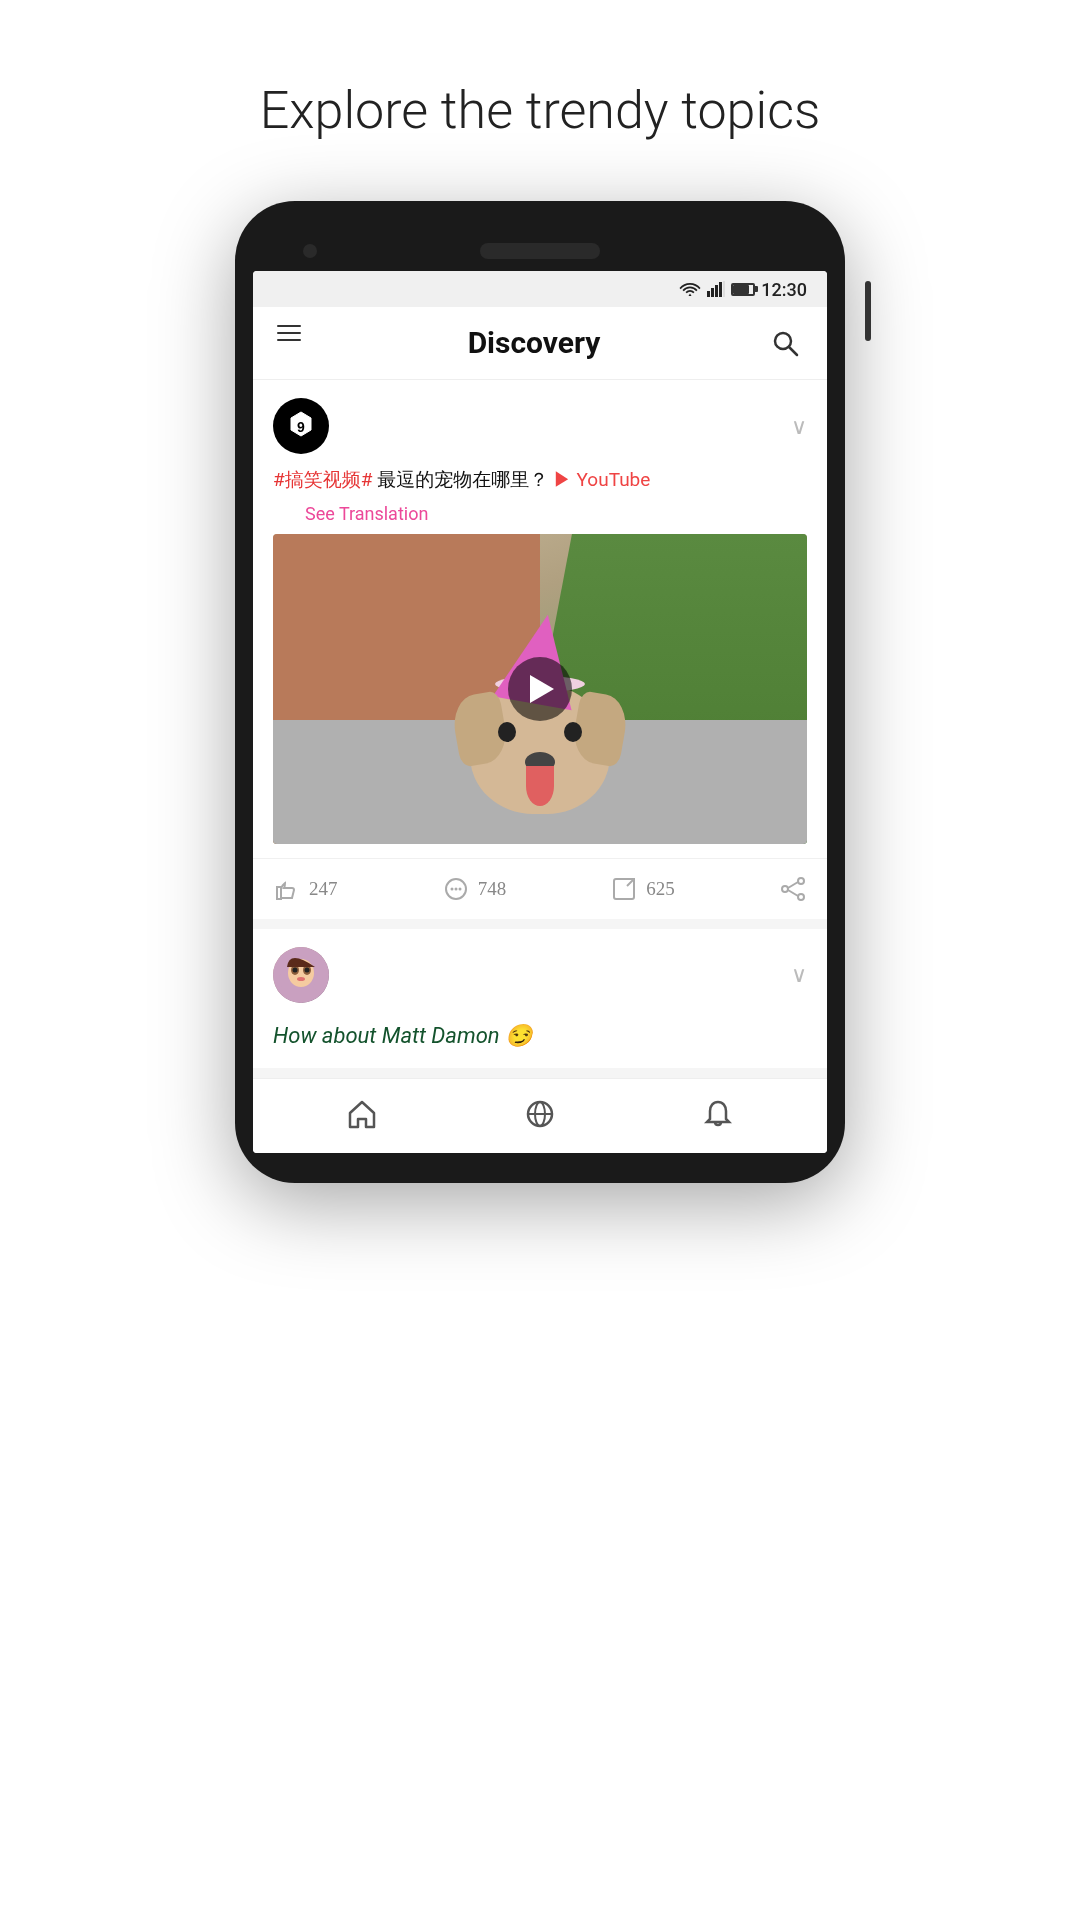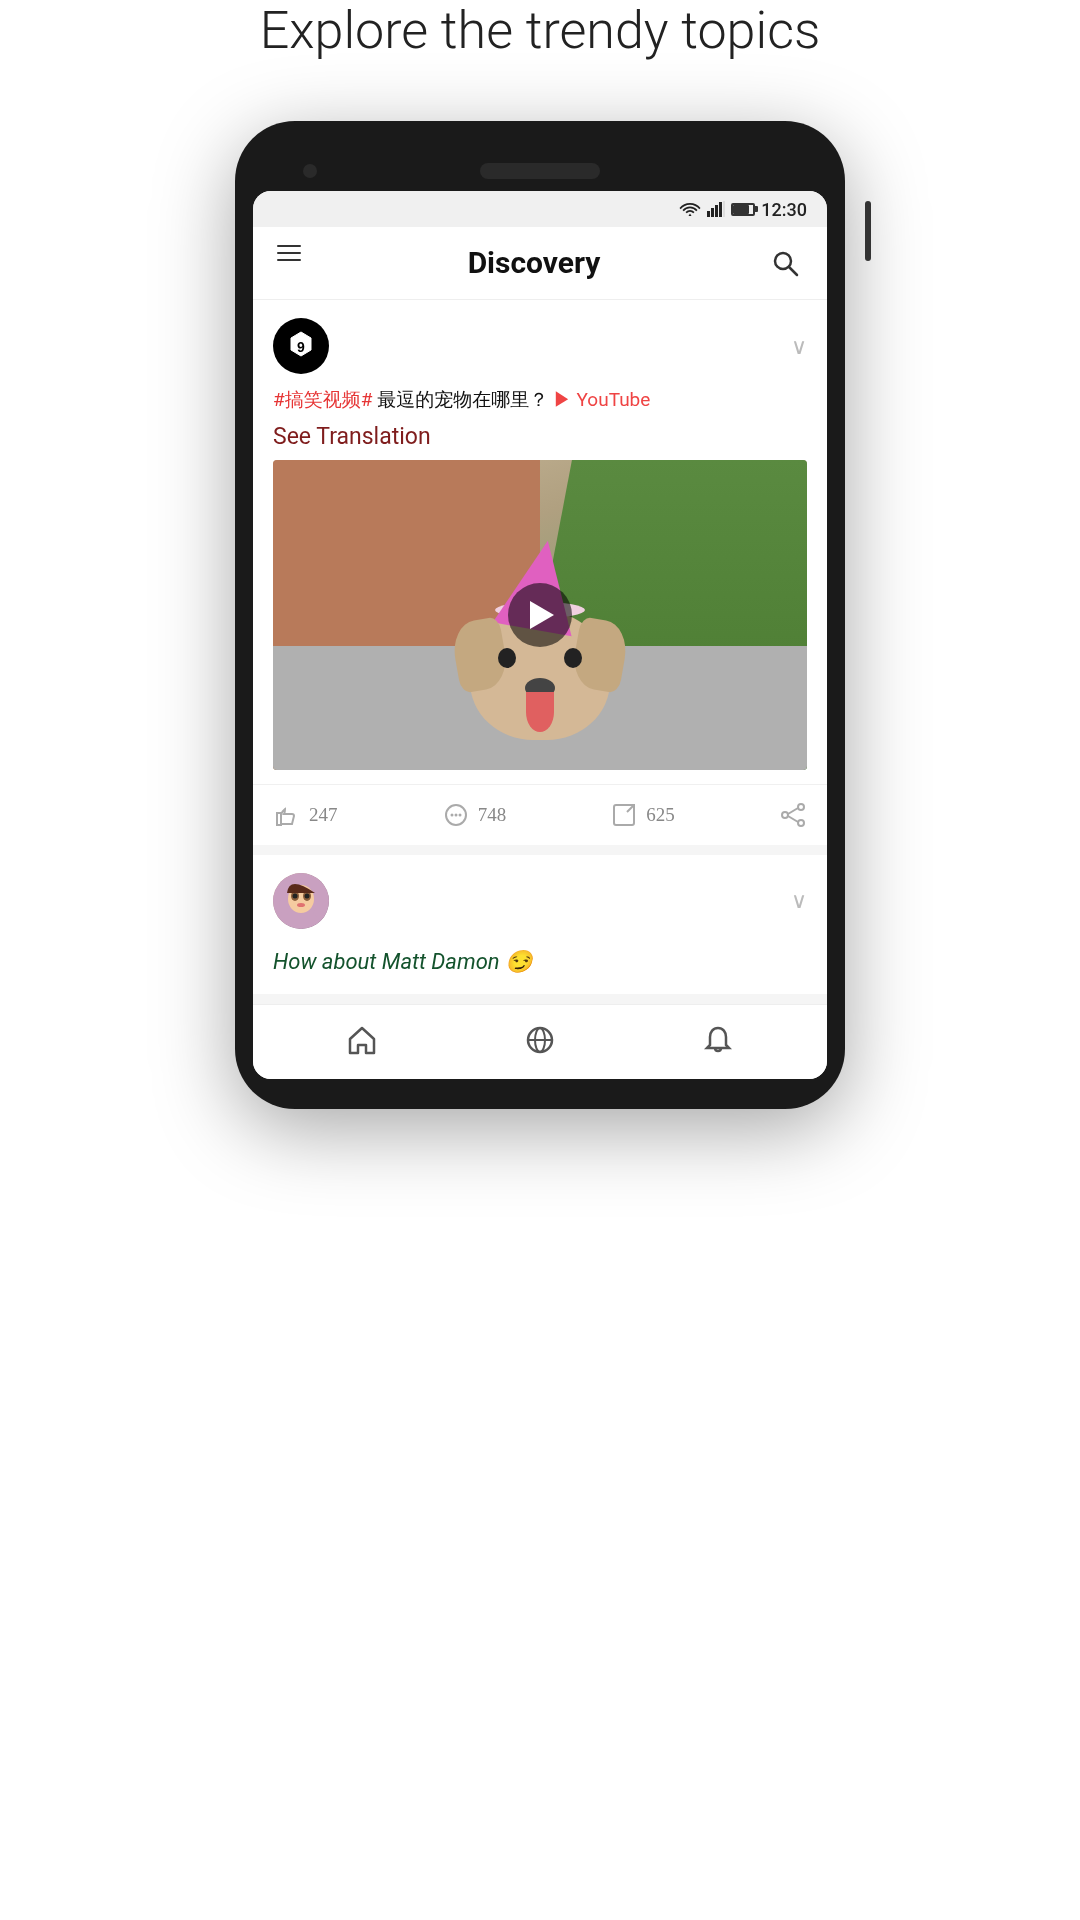--- a/index.html
+++ b/index.html
@@ -11,20 +11,21 @@
       align-items: center;
       width: 1080px;
       min-height: 1920px;
     }
 
     
     .page-title {
       font-size: 52px;
       font-weight: 300;
       color: #222;
+      margin-top: 80px;
       margin-bottom: 60px;
       text-align: center;
     }
 
     
     .phone-frame {
       width: 610px;
       background: #1a1a1a;
       border-radius: 60px;
       padding: 30px 18px 30px 18px;
@@ -60,21 +61,21 @@
       top: 80px;
       width: 6px;
       height: 60px;
       background: #333;
       border-radius: 3px;
     }
 
     
     .phone-screen {
       background: #f5f5f5;
-      border-radius: 18px;
+      border-radius: 4px;
       overflow: hidden;
       width: 100%;
     }
 
     
     .status-bar {
       background: #f0f0f0;
       display: flex;
       justify-content: flex-end;
       align-items: center;
@@ -255,23 +256,24 @@
     }
     .post-text {
       font-size: 19px;
       color: #111;
       line-height: 1.5;
       margin-bottom: 8px;
     }
     .post-text .hashtag { color: #e63535; }
     .post-text .link { color: #ef4444; }
     .see-translation {
-      font-size: 23px;
-      color: #7f1d1d;
+      font-size: 18px;
+      color: #ec4899;
       margin-bottom: 10px;
+      margin-left: 32px;
     }
 
     
     .video-thumb {
       width: 100%;
       height: 310px;
       background: linear-gradient(160deg, #c8b89a 0%, #b0a080 30%, #8a9a70 60%, #6a8a60 100%);
       position: relative;
       overflow: hidden;
       border-radius: 4px;

